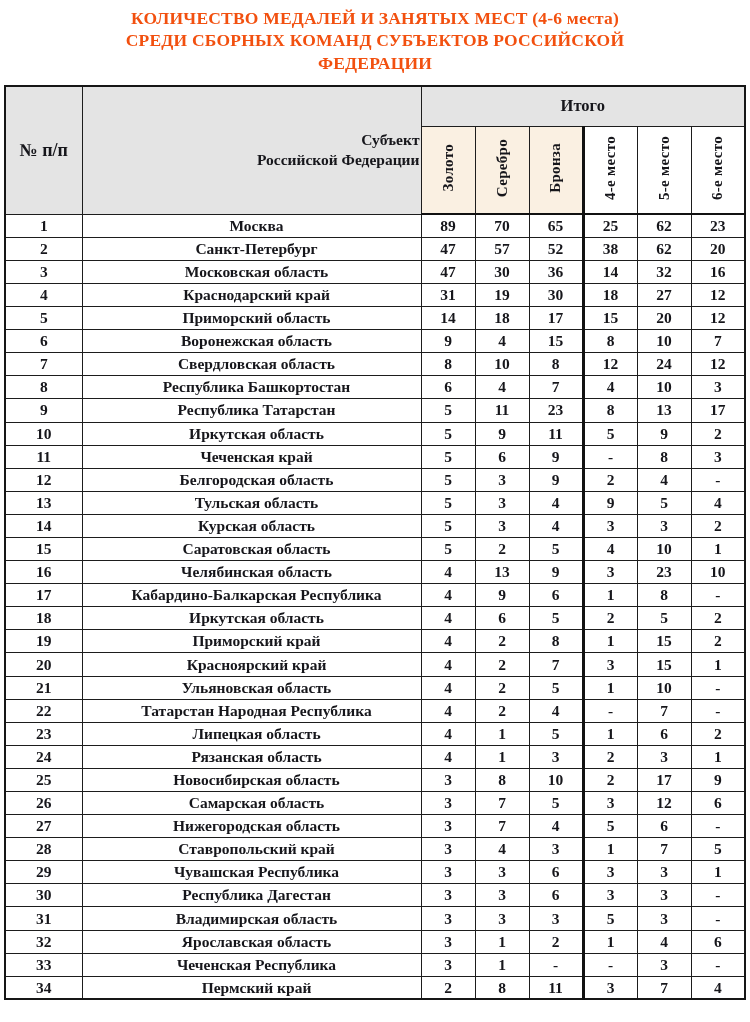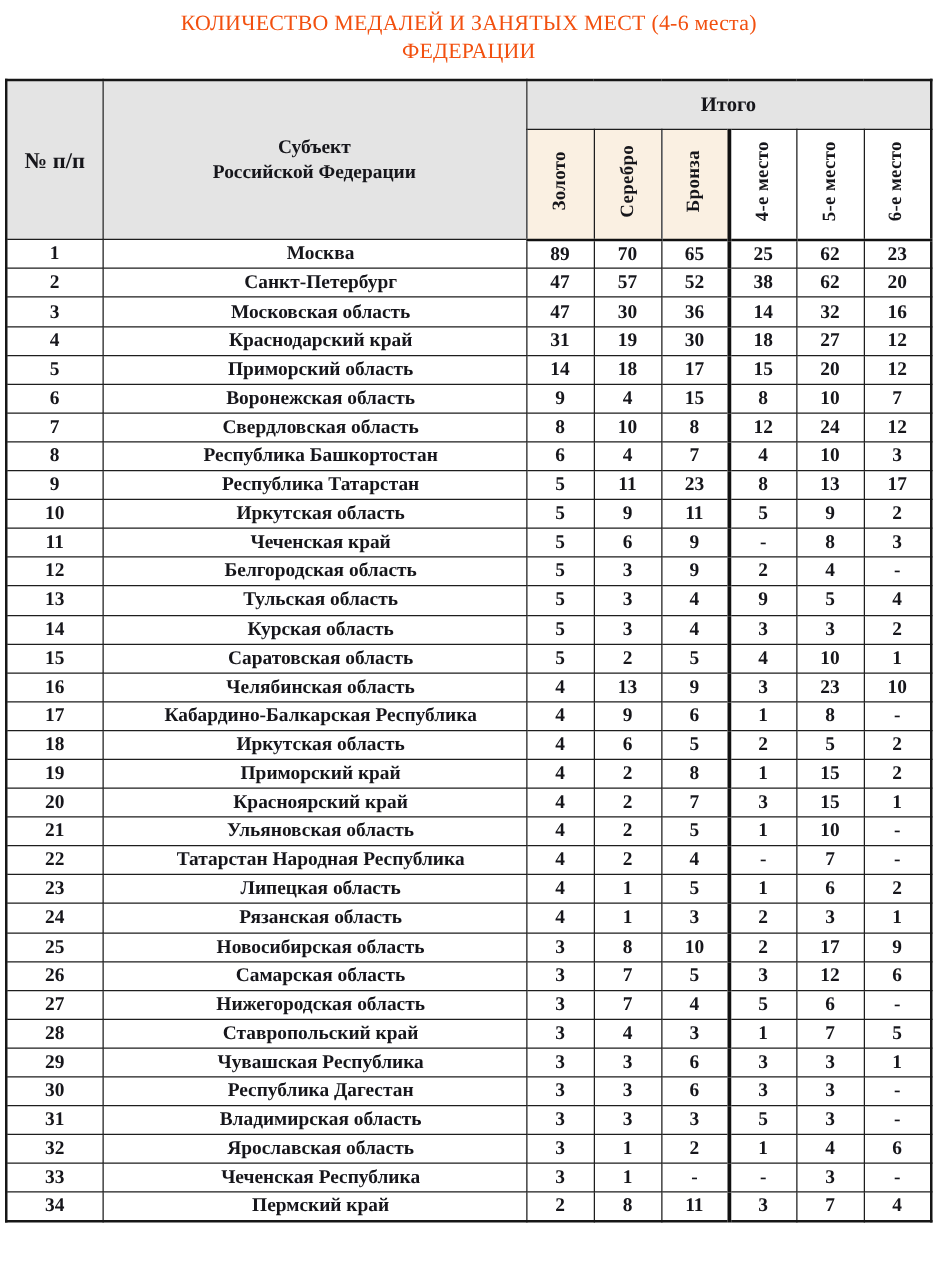--- a/index.html
+++ b/index.html
@@ -11,21 +11,21 @@
   }
   .page {
     width: 750px;
     height: 1022px;
     background: #ffffff;
     box-sizing: border-box;
   }
   .title {
     text-align: center;
     padding-top: 7px;
-    font-weight: normal;
+    font-weight: bold;
     font-size: 17.5px;
     line-height: 1.28;
     color: #f2500f;
     letter-spacing: 0.2px;
   }
   table.medals {
     border-collapse: collapse;
     table-layout: fixed;
     width: 740px;
     margin: 11px auto 0 auto;
@@ -46,20 +46,21 @@
     font-size: 16.5px;
     border-bottom: 1px solid #1d1d1d;
     text-align: center;
   }
   th.corner {
     font-size: 18px;
   }
   th.subject-header {
     font-size: 15.5px;
     line-height: 1.3;
+    text-align: right;
   }
   th.rot {
     height: 88px;
     font-weight: bold;
     vertical-align: middle;
     text-align: center;
     padding: 0;
   }
   th.rot .vtext {
     display: inline-block;
@@ -87,20 +88,21 @@
     padding-left: 14px;
   }
 </style>
 </head>
 <body>
 
 <div class="page">
 
   <div class="title">
     <div>КОЛИЧЕСТВО МЕДАЛЕЙ И ЗАНЯТЫХ МЕСТ (4-6 места)</div>
+    <div>СРЕДИ СБОРНЫХ КОМАНД СУБЪЕКТОВ РОССИЙСКОЙ</div>
     <div>ФЕДЕРАЦИИ</div>
   </div>
 
   <table class="medals">
     <colgroup>
       <col style="width:77px">
       <col style="width:339px">
       <col style="width:54px">
       <col style="width:54px">
       <col style="width:54px">

